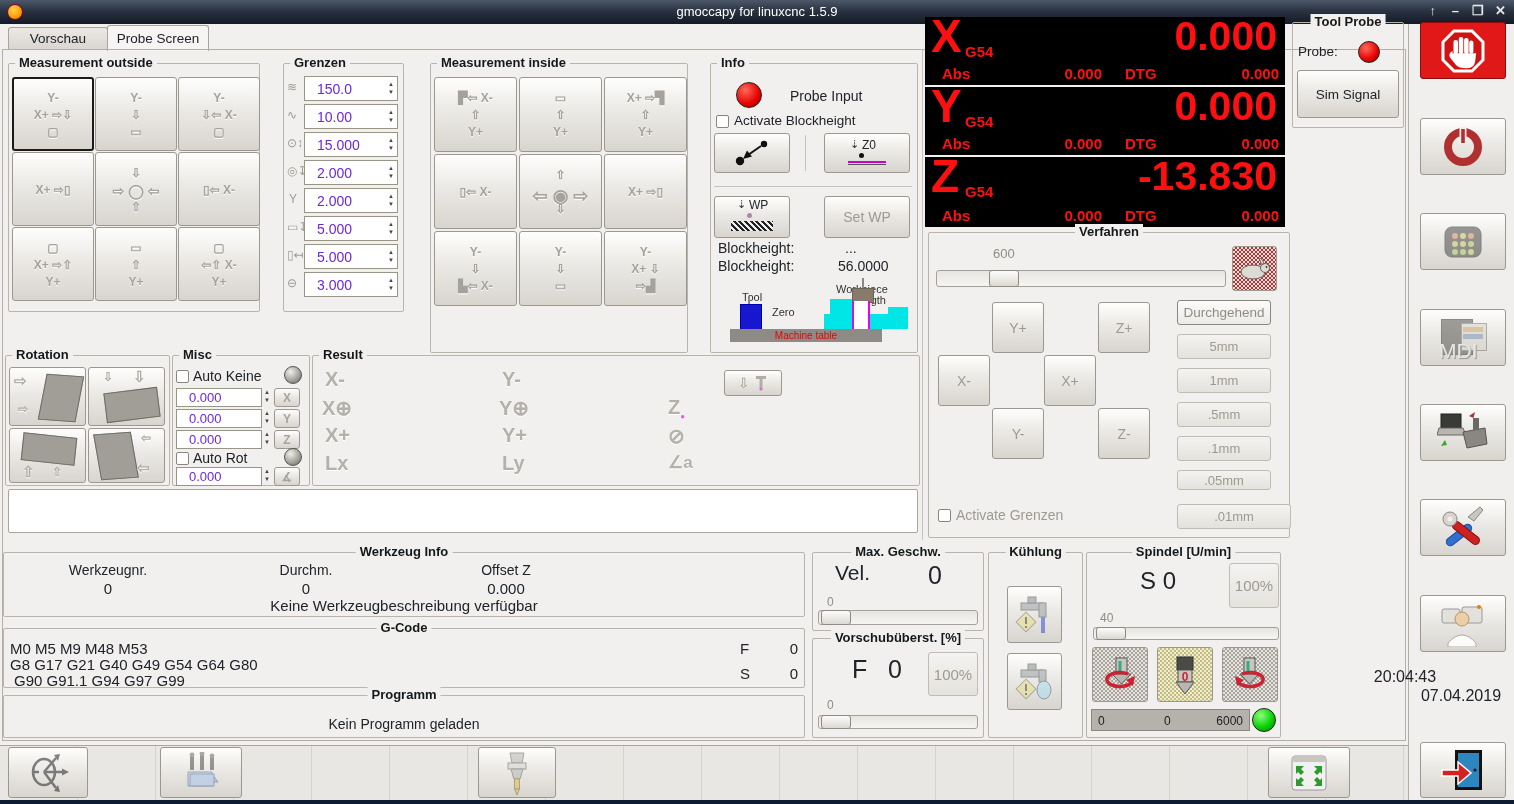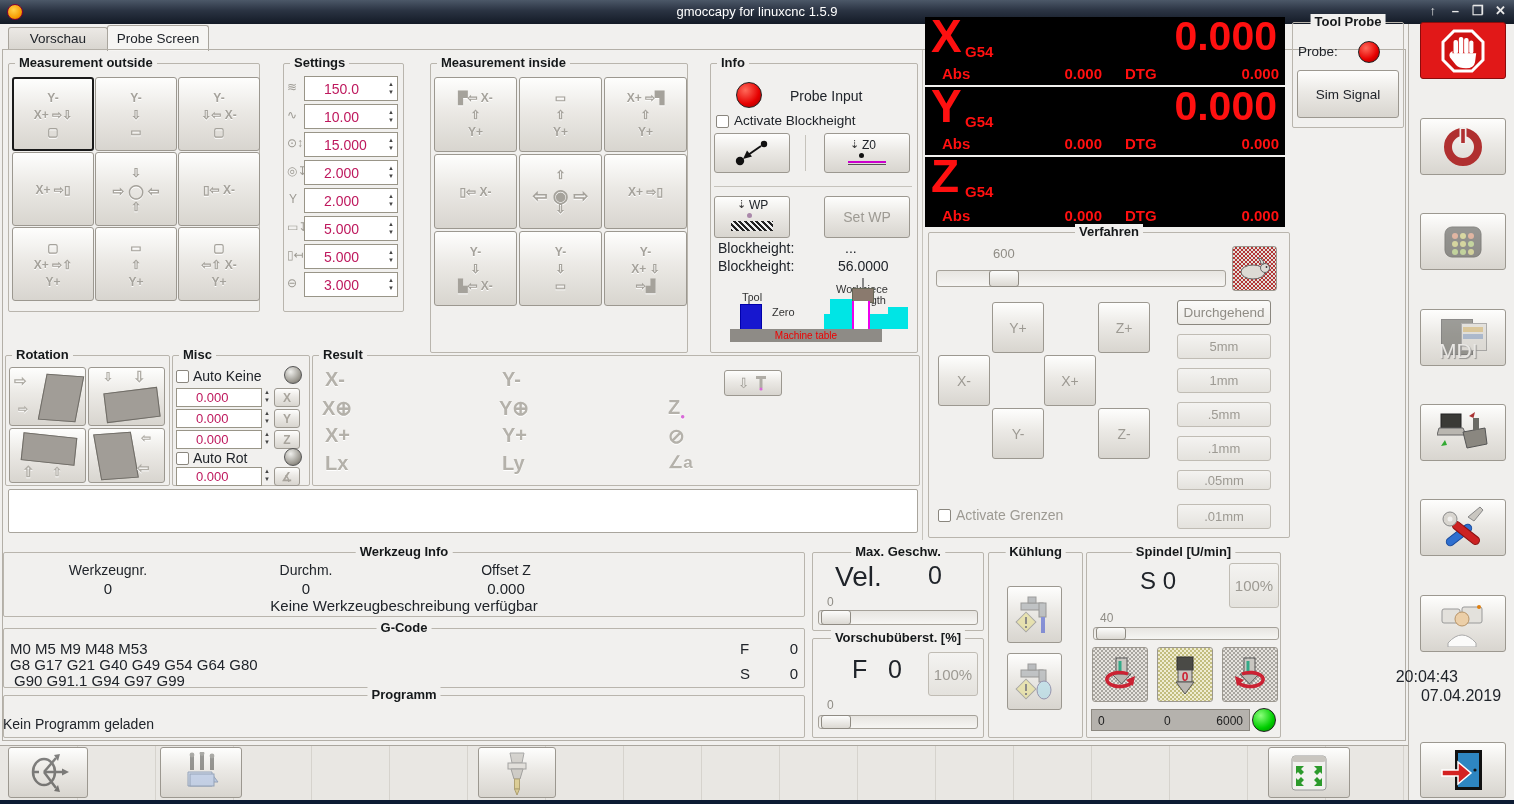--- a/index.html
+++ b/index.html
@@ -19,21 +19,21 @@
   .b{position:absolute;background:linear-gradient(180deg,#fefefd,#ebe9e5 45%,#d8d5cf);
      border:1px solid #9c9890;border-radius:3px;display:flex;align-items:center;justify-content:center;
      box-sizing:border-box;cursor:default}
   .mb{flex-direction:column;color:#a5a29b;font-weight:bold;font-size:12px;line-height:1.55;text-shadow:0 1px 0 #fff}
   .mb span{height:17px}
   .sel{border:2px solid #1a1a1a}
   .flatb{background:linear-gradient(180deg,#f4f3f1,#e4e2dd);border:1px solid #c0bcb4;color:#9d9a93;font-size:13px}
   .incsel{border:1px solid #8b877f;background:linear-gradient(180deg,#fbfbfa,#eceae6);color:#8f8c85}
   
   .spin{position:absolute;background:#fff;border:1px solid #999588;box-sizing:border-box;display:flex;align-items:center}
-  .spin .v{flex:1;font-size:14px;padding-left:19px;color:#be185d}
+  .spin .v{flex:1;font-size:14px;padding-left:12px;color:#6d28d9}
   .spin .ar{width:12px;display:flex;flex-direction:column;align-items:center;justify-content:center;font-size:6px;color:#444;line-height:1.2}
   .chk{position:absolute;width:13px;height:13px;background:#fff;border:1px solid #8a867e;box-sizing:border-box;border-radius:2px}
   .led{position:absolute;border-radius:50%}
   .ledr{background:radial-gradient(circle at 35% 30%,#ff6a5a,#e60000 60%,#8d0000);border:1px solid #222}
   .ledg{background:radial-gradient(circle at 35% 30%,#8cff7c,#00ce00 60%,#007d00);border:1px solid #222}
   .ledgray{background:radial-gradient(circle at 35% 30%,#efefec,#9a978f 65%,#5d5a53);border:1px solid #555}
   
   .sl{position:absolute;border:1px solid #a5a199;border-radius:3px;background:linear-gradient(#e7e5e1,#f6f5f3);box-sizing:border-box}
   .sl .h{position:absolute;top:-1px;bottom:-1px;width:28px;background:linear-gradient(#fcfcfb,#dcd9d3);border:1px solid #8f8b83;border-radius:3px}
   
@@ -121,21 +121,21 @@
     <span>⇧</span>
     <span>Y+</span>
   </div>
 <div class="b mb" style="left:178px;top:227px;width:82px;height:74px">
   <span>▢</span>
     <span>⇦⇧ X-</span>
     <span>Y+</span>
   </div>
 
 <div class="f" style="left:283px;top:63px;width:121px;height:249px">
-  <div class="lg lgl">Settings</div>
+  <div class="lg lgl">Grenzen</div>
 </div>
 <div class="txt gray bold" style="left:287px;top:80px;font-size:12px">≋</div>
 <div class="spin" style="left:304px;top:76px;width:94px;height:25px">
     <span class="v">150.0</span>
     <span class="ar">▲<br>▼</span>
   </div>
 <div class="txt gray bold" style="left:287px;top:108px;font-size:12px">∿</div>
 <div class="spin" style="left:304px;top:104px;width:94px;height:25px">
     <span class="v">10.00</span>
     <span class="ar">▲<br>▼</span>
@@ -371,26 +371,26 @@
 <div class="txt bold" style="left:10px;top:656px;font-size:15px">G8 G17 G21 G40 G49 G54 G64 G80</div>
 <div class="txt bold" style="left:14px;top:672px;font-size:15px">G90 G91.1 G94 G97 G99</div>
 <div class="txt bold" style="left:740px;top:640px;font-size:15px">F</div>
 <div class="txt bold" style="left:770px;top:640px;width:28px;text-align:right;font-size:15px">0</div>
 <div class="txt bold" style="left:740px;top:665px;font-size:15px">S</div>
 <div class="txt bold" style="left:770px;top:665px;width:28px;text-align:right;font-size:15px">0</div>
 
 <div class="f" style="left:3px;top:695px;width:802px;height:43px">
   <div class="lg lgc">Programm</div>
 </div>
-<div class="txt" style="left:3px;top:716px;width:802px;text-align:left;font-size:14px">Kein Programm geladen</div>
+<div class="txt" style="left:3px;top:716px;width:802px;text-align:center;font-size:14px">Kein Programm geladen</div>
 
 <div class="f" style="left:812px;top:552px;width:172px;height:79px">
   <div class="lg lgc">Max. Geschw.</div>
 </div>
-<div class="txt bold" style="left:835px;top:561px;font-size:28px">Vel.</div>
+<div class="txt bold" style="left:835px;top:561px;font-size:21px">Vel.</div>
 <div class="txt bold" style="left:928px;top:561px;font-size:25px">0</div>
 <div class="txt dim" style="left:827px;top:595px;font-size:12px">0</div>
 <div class="sl" style="left:818px;top:610px;width:160px;height:15px">
     <div class="h" style="left:2px"></div>
   </div>
 
 <div class="f" style="left:812px;top:638px;width:172px;height:100px">
   <div class="lg lgc">Vorschubüberst. [%]</div>
 </div>
 <div class="txt bold" style="left:852px;top:655px;font-size:25px">F</div>
@@ -481,20 +481,21 @@
   <span class="axs">G54</span>
   <span class="axv">0.000</span>
   <span class="axb" style="left:17px">Abs</span>
   <span class="axb" style="left:60px;width:117px;text-align:right">0.000</span>
   <span class="axb" style="left:200px">DTG</span>
   <span class="axb" style="left:240px;width:114px;text-align:right">0.000</span>
 </div>
 <div class="dro" style="top:157px;height:70px">
   <span class="axl">Z</span>
   <span class="axs">G54</span>
+  <span class="axv">-13.830</span>
   <span class="axb" style="left:17px">Abs</span>
   <span class="axb" style="left:60px;width:117px;text-align:right">0.000</span>
   <span class="axb" style="left:200px">DTG</span>
   <span class="axb" style="left:240px;width:114px;text-align:right">0.000</span>
 </div>
 
 <div class="f" style="left:1292px;top:22px;width:112px;height:106px">
   <div class="lg lgc">Tool Probe</div>
 </div>
 <div class="txt" style="left:1298px;top:44px;font-size:13.5px">Probe:</div>
@@ -521,21 +522,21 @@
 <div class="b" style="left:938px;top:355px;width:52px;height:51px;color:#9d9a93;font-size:14px">X-</div>
 <div class="b" style="left:1044px;top:355px;width:52px;height:51px;color:#9d9a93;font-size:14px">X+</div>
 <div class="b" style="left:992px;top:408px;width:52px;height:51px;color:#9d9a93;font-size:14px">Y-</div>
 <div class="b" style="left:1098px;top:408px;width:52px;height:51px;color:#9d9a93;font-size:14px">Z-</div>
 <div class="b flatb incsel" style="left:1177px;top:300px;width:94px;height:25px;font-size:13.5px">Durchgehend</div>
 <div class="b flatb" style="left:1177px;top:334px;width:94px;height:25px">5mm</div>
 <div class="b flatb" style="left:1177px;top:368px;width:94px;height:25px">1mm</div>
 <div class="b flatb" style="left:1177px;top:402px;width:94px;height:25px">.5mm</div>
 <div class="b flatb" style="left:1177px;top:436px;width:94px;height:25px">.1mm</div>
 <div class="b flatb" style="left:1177px;top:470px;width:94px;height:20px">.05mm</div>
-<div class="b flatb" style="left:1177px;top:504px;width:94px;height:25px">.01mm</div>
+<div class="b flatb" style="left:1177px;top:504px;width:114px;height:25px">.01mm</div>
 <div class="chk" style="left:938px;top:509px"></div>
 <div class="txt gray" style="left:956px;top:507px;font-size:14px">Activate Grenzen</div>
 
 <div class="abs" style="left:1408px;top:24px;width:106px;height:776px;background:#f0efed;border-left:1px solid #b3afa7;box-sizing:border-box"></div>
 <div class="b" style="left:1420px;top:22px;width:86px;height:57px;background:#e11818;border-color:#8a0c0c">
   <svg width="46" height="46" viewBox="0 0 46 46">
     <polygon points="14,3 32,3 43,14 43,32 32,43 14,43 3,32 3,14" fill="#cf1212" stroke="#fff" stroke-width="3"></polygon>
     <g fill="#fff">
         <rect x="13.5" y="12" width="4.5" height="14" rx="2"></rect>
         <rect x="18.8" y="9" width="4.5" height="17" rx="2"></rect>
@@ -596,21 +597,21 @@
 </div>
 <div class="b" style="left:1420px;top:595px;width:86px;height:57px">
   <svg width="50" height="46" viewBox="0 0 50 46">
     <rect x="4" y="8" width="18" height="14" rx="2" fill="#e3e1dc" stroke="#999"></rect>
     <rect x="24" y="6" width="20" height="16" rx="2" fill="#e3e1dc" stroke="#999"></rect>
     <circle cx="41" cy="6" r="2" fill="#e08010"></circle>
     <circle cx="24" cy="18" r="7" fill="#eccfa8" stroke="#b89468"></circle>
     <path d="M10 42 q14 -16 28 0 l0 4 -28 0z" fill="#fbfbfa" stroke="#aaa"></path>
     </svg>
 </div>
-<div class="txt bold" style="left:1352px;top:668px;width:106px;text-align:right;font-size:16px;font-weight:normal">20:04:43</div>
+<div class="txt bold" style="left:1352px;top:668px;width:106px;text-align:center;font-size:16px;font-weight:normal">20:04:43</div>
 <div class="txt" style="left:1408px;top:687px;width:106px;text-align:center;font-size:16px">07.04.2019</div>
 <div class="b" style="left:1420px;top:742px;width:86px;height:56px">
   <svg width="48" height="46" viewBox="0 0 48 46">
     <rect x="16" y="3" width="27" height="40" fill="#111"></rect>
     <rect x="19" y="6" width="21" height="34" fill="#2e86c1"></rect>
     <circle cx="36" cy="23" r="1.6" fill="#111"></circle>
     <path d="M3 23 h16 v-8 l13 11 -13 11 v-8 h-16 z" fill="#d42222" stroke="#fff" stroke-width="1.5"></path>
     </svg>
 </div>
 

